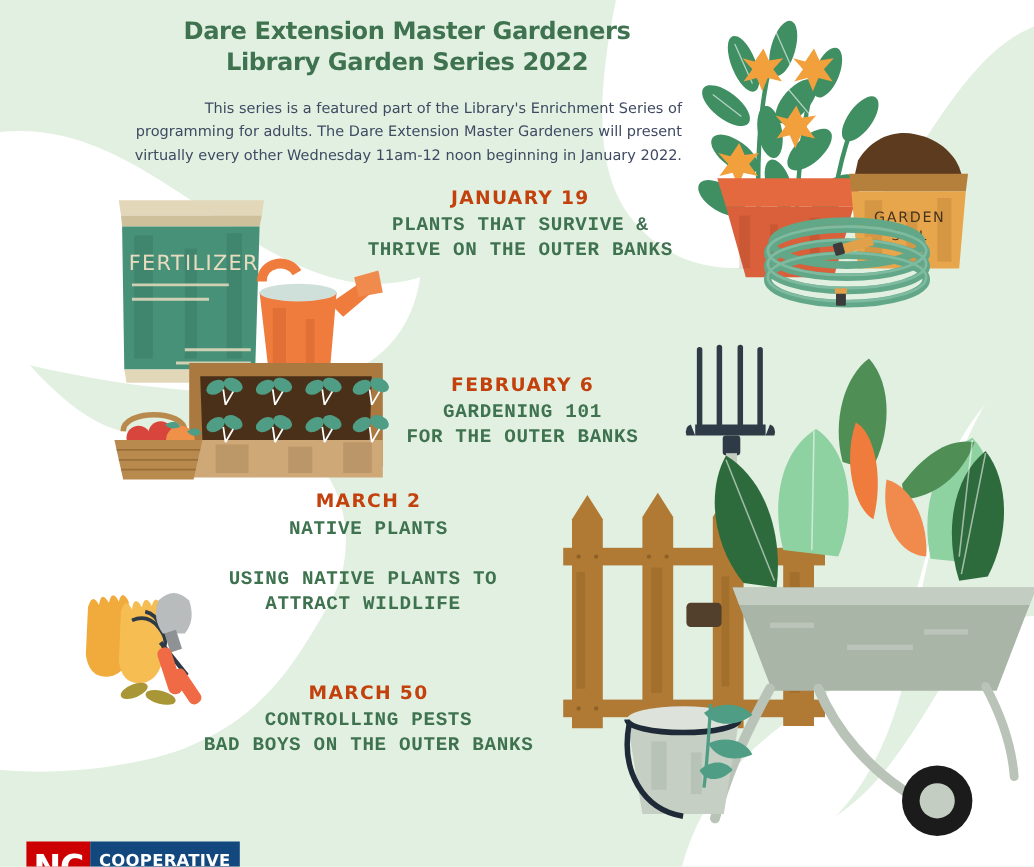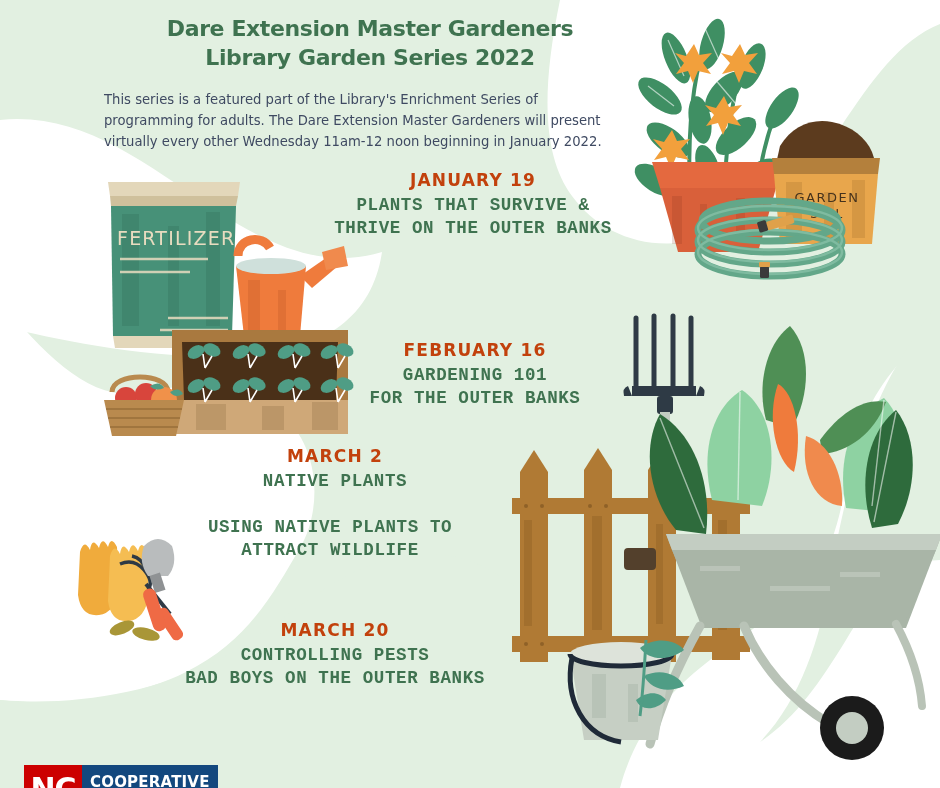--- a/index.html
+++ b/index.html
@@ -12,21 +12,21 @@
     position:absolute;left:96px;top:14px;width:548px;
     font-family:"DejaVu Sans",sans-serif;
     font-weight:bold;font-size:22px;line-height:1.32;
     color:#3f7350;letter-spacing:-0.4px;text-align:center;
     z-index:40;
   }
   .desc{
     position:absolute;left:104px;top:90px;width:516px;
     font-family:"DejaVu Sans",sans-serif;
     font-size:13.2px;line-height:1.58;color:#3f4a62;
-    text-align:left;z-index:40;
+    text-align:right;z-index:40;
   }
   .event{position:absolute;z-index:40;text-align:center;}
   .event .date{
     font-family:"DejaVu Sans",sans-serif;font-weight:bold;
     font-size:17px;letter-spacing:1.2px;color:#c2410c;
     margin:0 0 4px 0;
   }
   .event .topic{
     font-family:Liberation Mono, monospace;font-weight:bold;
     font-size:17.5px;letter-spacing:0.6px;line-height:1.33;
@@ -393,32 +393,32 @@
     <div>Library Garden Series 2022</div>
   </div>
 
   <div class="desc">This series is a featured part of the Library's Enrichment Series of programming for adults. The Dare Extension Master Gardeners will present virtually every other Wednesday 11am-12 noon beginning in January 2022.</div>
 
   <div class="event ev0">
     <p class="date">JANUARY 19</p>
     <p class="topic">PLANTS THAT SURVIVE &amp;<br>THRIVE ON THE OUTER BANKS</p>
   </div>
   <div class="event ev2">
-    <p class="date">FEBRUARY 16</p>
+    <p class="date">FEBRUARY 6</p>
     <p class="topic">GARDENING 101<br>FOR THE OUTER BANKS</p>
   </div>
   <div class="event ev3">
     <p class="date">MARCH 2</p>
     <p class="topic">NATIVE PLANTS</p>
   </div>
   <div class="event ev4">
     <p class="topic">USING NATIVE PLANTS TO<br>ATTRACT WILDLIFE</p>
   </div>
   <div class="event ev5">
-    <p class="date">MARCH 20</p>
+    <p class="date">MARCH 50</p>
     <p class="topic">CONTROLLING PESTS<br>BAD BOYS ON THE OUTER BANKS</p>
   </div>
 
   <div class="logo">
     <div class="nc">NC</div>
     <div class="ce">
       <span class="l1">COOPERATIVE</span>
       <span class="l2">EXTENSION</span>
     </div>
   </div>

